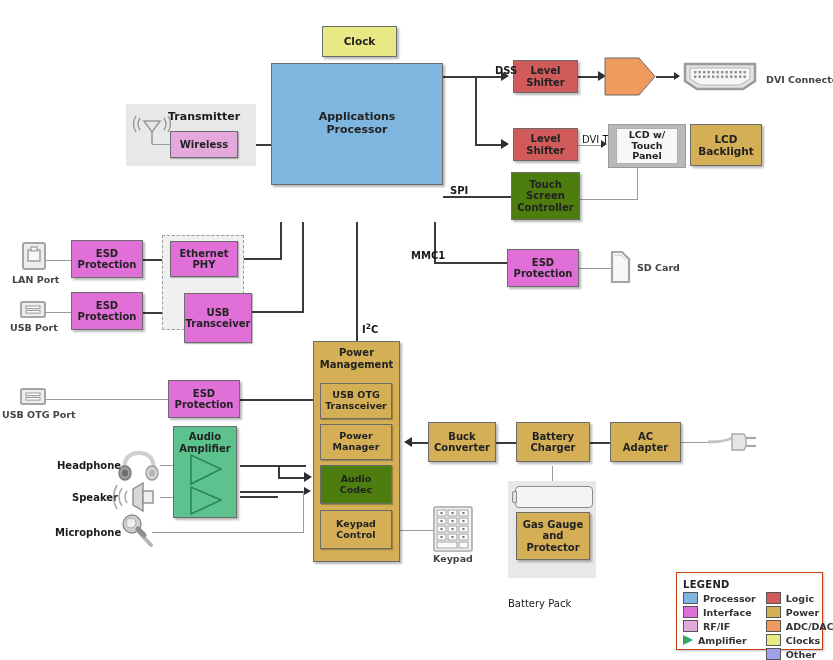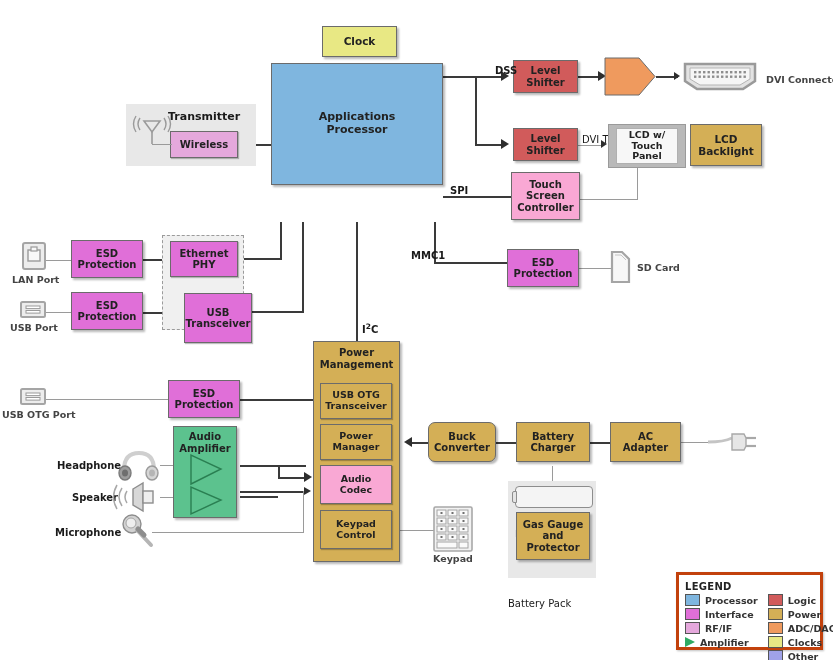--- a/index.html
+++ b/index.html
@@ -13,21 +13,21 @@
        display:flex;align-items:center;justify-content:center;text-align:center;
        font-weight:bold;color:#222;line-height:1.15;
        box-shadow:2px 2px 2px rgba(0,0,0,.28);}
   .blk span{display:block;padding:0 2px;}
 
   .c-proc{background:#7fb6df;}
   .c-logic{background:#d15b5b;}
   .c-iface{background:#e06fd8;}
   .c-rf{background:#e5a8dc;}
   .c-power{background:#d4af56;}
-  .c-adc{background:#f9a8d4;}
+  .c-adc{background:#4d7c0f;}
   .c-clock{background:#e8e884;}
   .c-amp{background:#5cc28e;}
 
   .sub{box-shadow:1px 1px 1px rgba(0,0,0,.25);}
 
   
   .w{position:absolute;background:#3a3a3a;}
   .wh{height:2px;}
   .wv{width:2px;}
   .wl{background:#9a9a9a;}         
@@ -47,21 +47,21 @@
          white-space:nowrap;}
   .lbl-b{position:absolute;font-size:10px;font-weight:normal;color:#1a1a1a;
          white-space:nowrap;text-align:left;margin-top:36px;}
 
   
   .grp-dash{position:absolute;border:1px dashed #9b9b9b;background:#f0f0f0;
             box-sizing:border-box;}
   .grp-solid{position:absolute;background:#e8e8e8;box-sizing:border-box;}
 
   
-  #legend{position:absolute;border:3px solid #c2410c;background:#fff;
+  #legend{position:absolute;border:1px solid #c2410c;background:#fff;
           box-sizing:border-box;box-shadow:1px 1px 2px rgba(0,0,0,.25);}
   .lg-row{display:flex;align-items:center;height:14px;}
   .lg-sw{width:13px;height:10px;border:1px solid #555;margin-right:5px;flex:0 0 auto;}
   .lg-tx{font-size:9.5px;font-weight:bold;color:#333;white-space:nowrap;}
   .lg-hd{font-size:10px;font-weight:bold;color:#222;letter-spacing:.3px;}
   .lg-tri{width:0;height:0;border-top:5px solid transparent;
           border-bottom:5px solid transparent;border-left:10px solid #2faa63;
           margin-right:5px;flex:0 0 auto;}
 
   
@@ -403,21 +403,21 @@
   <div class="lbl" style="left:55px;top:527px;">Microphone</div>
   <div class="icon" style="left:118px;top:512px;">
     <svg width="44" height="38" viewBox="0 0 44 38">
       <ellipse cx="14" cy="12" rx="9" ry="9" fill="#d2d2d2" stroke="#8d8d8d" stroke-width="1.4"></ellipse>
       <path d="M19 18 L33 33" stroke="#b5b5b5" stroke-width="4" stroke-linecap="round"></path>
       <path d="M20 17 L26 23" stroke="#8d8d8d" stroke-width="5" stroke-linecap="round"></path>
       <ellipse cx="13" cy="11" rx="5" ry="5" fill="#eee" stroke="#a5a5a5" stroke-width="1"></ellipse>
     </svg>
   </div>
 
-  <div class="blk c-power" style="left:428px;top:422px;width:68px;height:40px;font-size:10px;white-space:pre-line;border-radius:7px;">
+  <div class="blk c-power" style="left:428px;top:422px;width:68px;height:40px;font-size:10px;white-space:pre-line;">
     <span>Buck
 Converter</span>
   </div>
   <div class="blk c-power" style="left:516px;top:422px;width:74px;height:40px;font-size:10px;white-space:pre-line;">
     <span>Battery
 Charger</span>
   </div>
   <div class="blk c-power" style="left:610px;top:422px;width:71px;height:40px;font-size:10px;white-space:pre-line;">
     <span>AC
 Adapter</span>

